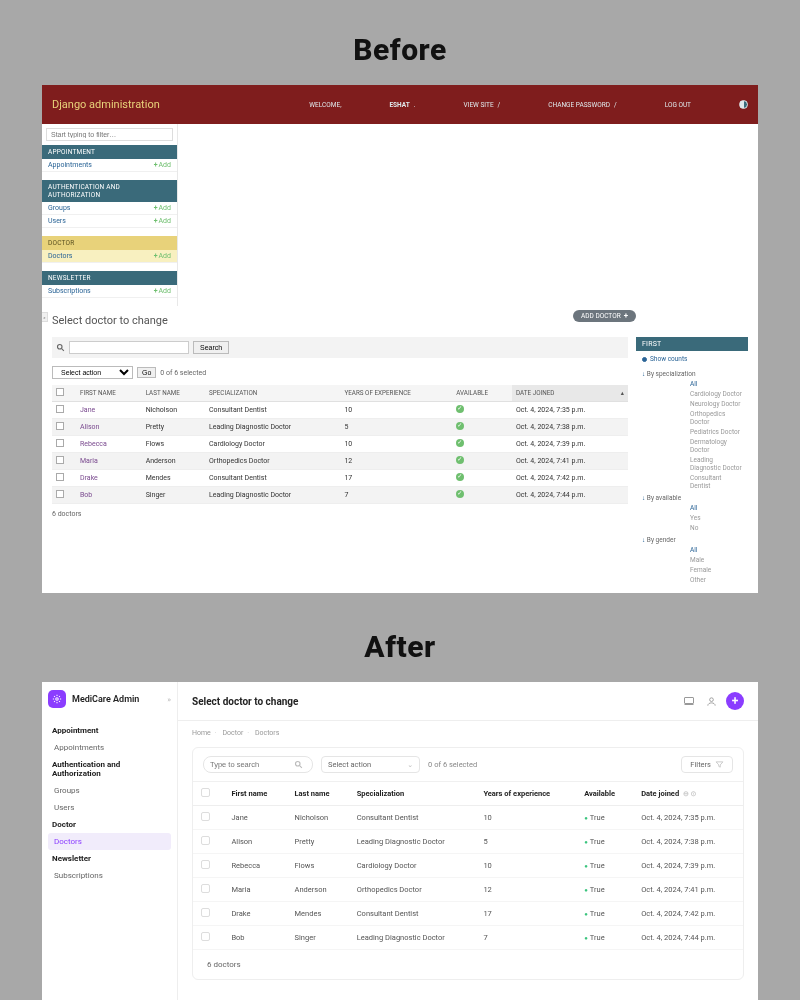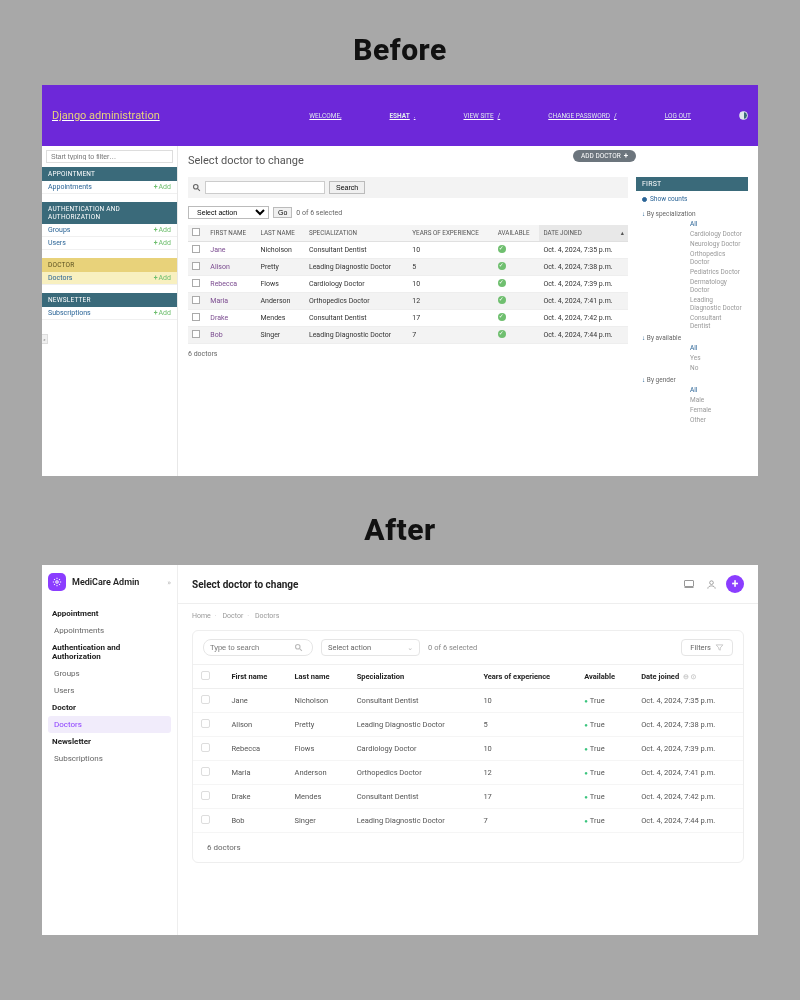--- a/index.html
+++ b/index.html
@@ -19,48 +19,48 @@
     color: #111;
     margin: 32px 0 18px;
     letter-spacing: 0.5px;
   }
   
   .panel {
     background: #fff;
     margin: 0 42px;
   }
   .before .topbar {
-    background: #6d28d9;
+    background: #7f1d1d;
     color: #fff;
     display: flex;
     justify-content: space-between;
     align-items: center;
-    padding: 24px 10px;
+    padding: 13px 10px;
     font-size: 9px;
-    text-decoration: underline;
   }
   .before .brand { color: #e8d27a; font-size: 11px; }
   .before .toplinks { font-size: 6.5px; color: #dfe9ec; display:flex; gap:4px; align-items:center; }
   .before .toplinks span { cursor: pointer; margin-left: 44px; }
   .before .toplinks .u { font-weight:700; }
   .before .toplinks .contrast {
     width:9px; height:9px; border-radius:50%;
     background: linear-gradient(90deg, #dfe9ec 50%, #3a6a7a 50%);
     border:1px solid #dfe9ec;
   }
   .before .breadcrumb {
     background: #1c3b48;
     color: #d8e2e6;
     padding: 4px 10px;
     font-size: 7px;
   }
   .before .breadcrumb a { color: #d8e2e6; cursor:pointer; }
   .before .body {
     display: flex;
     min-height: 330px;
+    flex-direction: column;
   }
   .before .sidebar {
     width: 136px;
     border-right: 1px solid #e8e8e8;
     padding: 0;
     position: relative;
   }
   .before .filterinput {
     margin: 4px;
     padding: 2px 4px;

